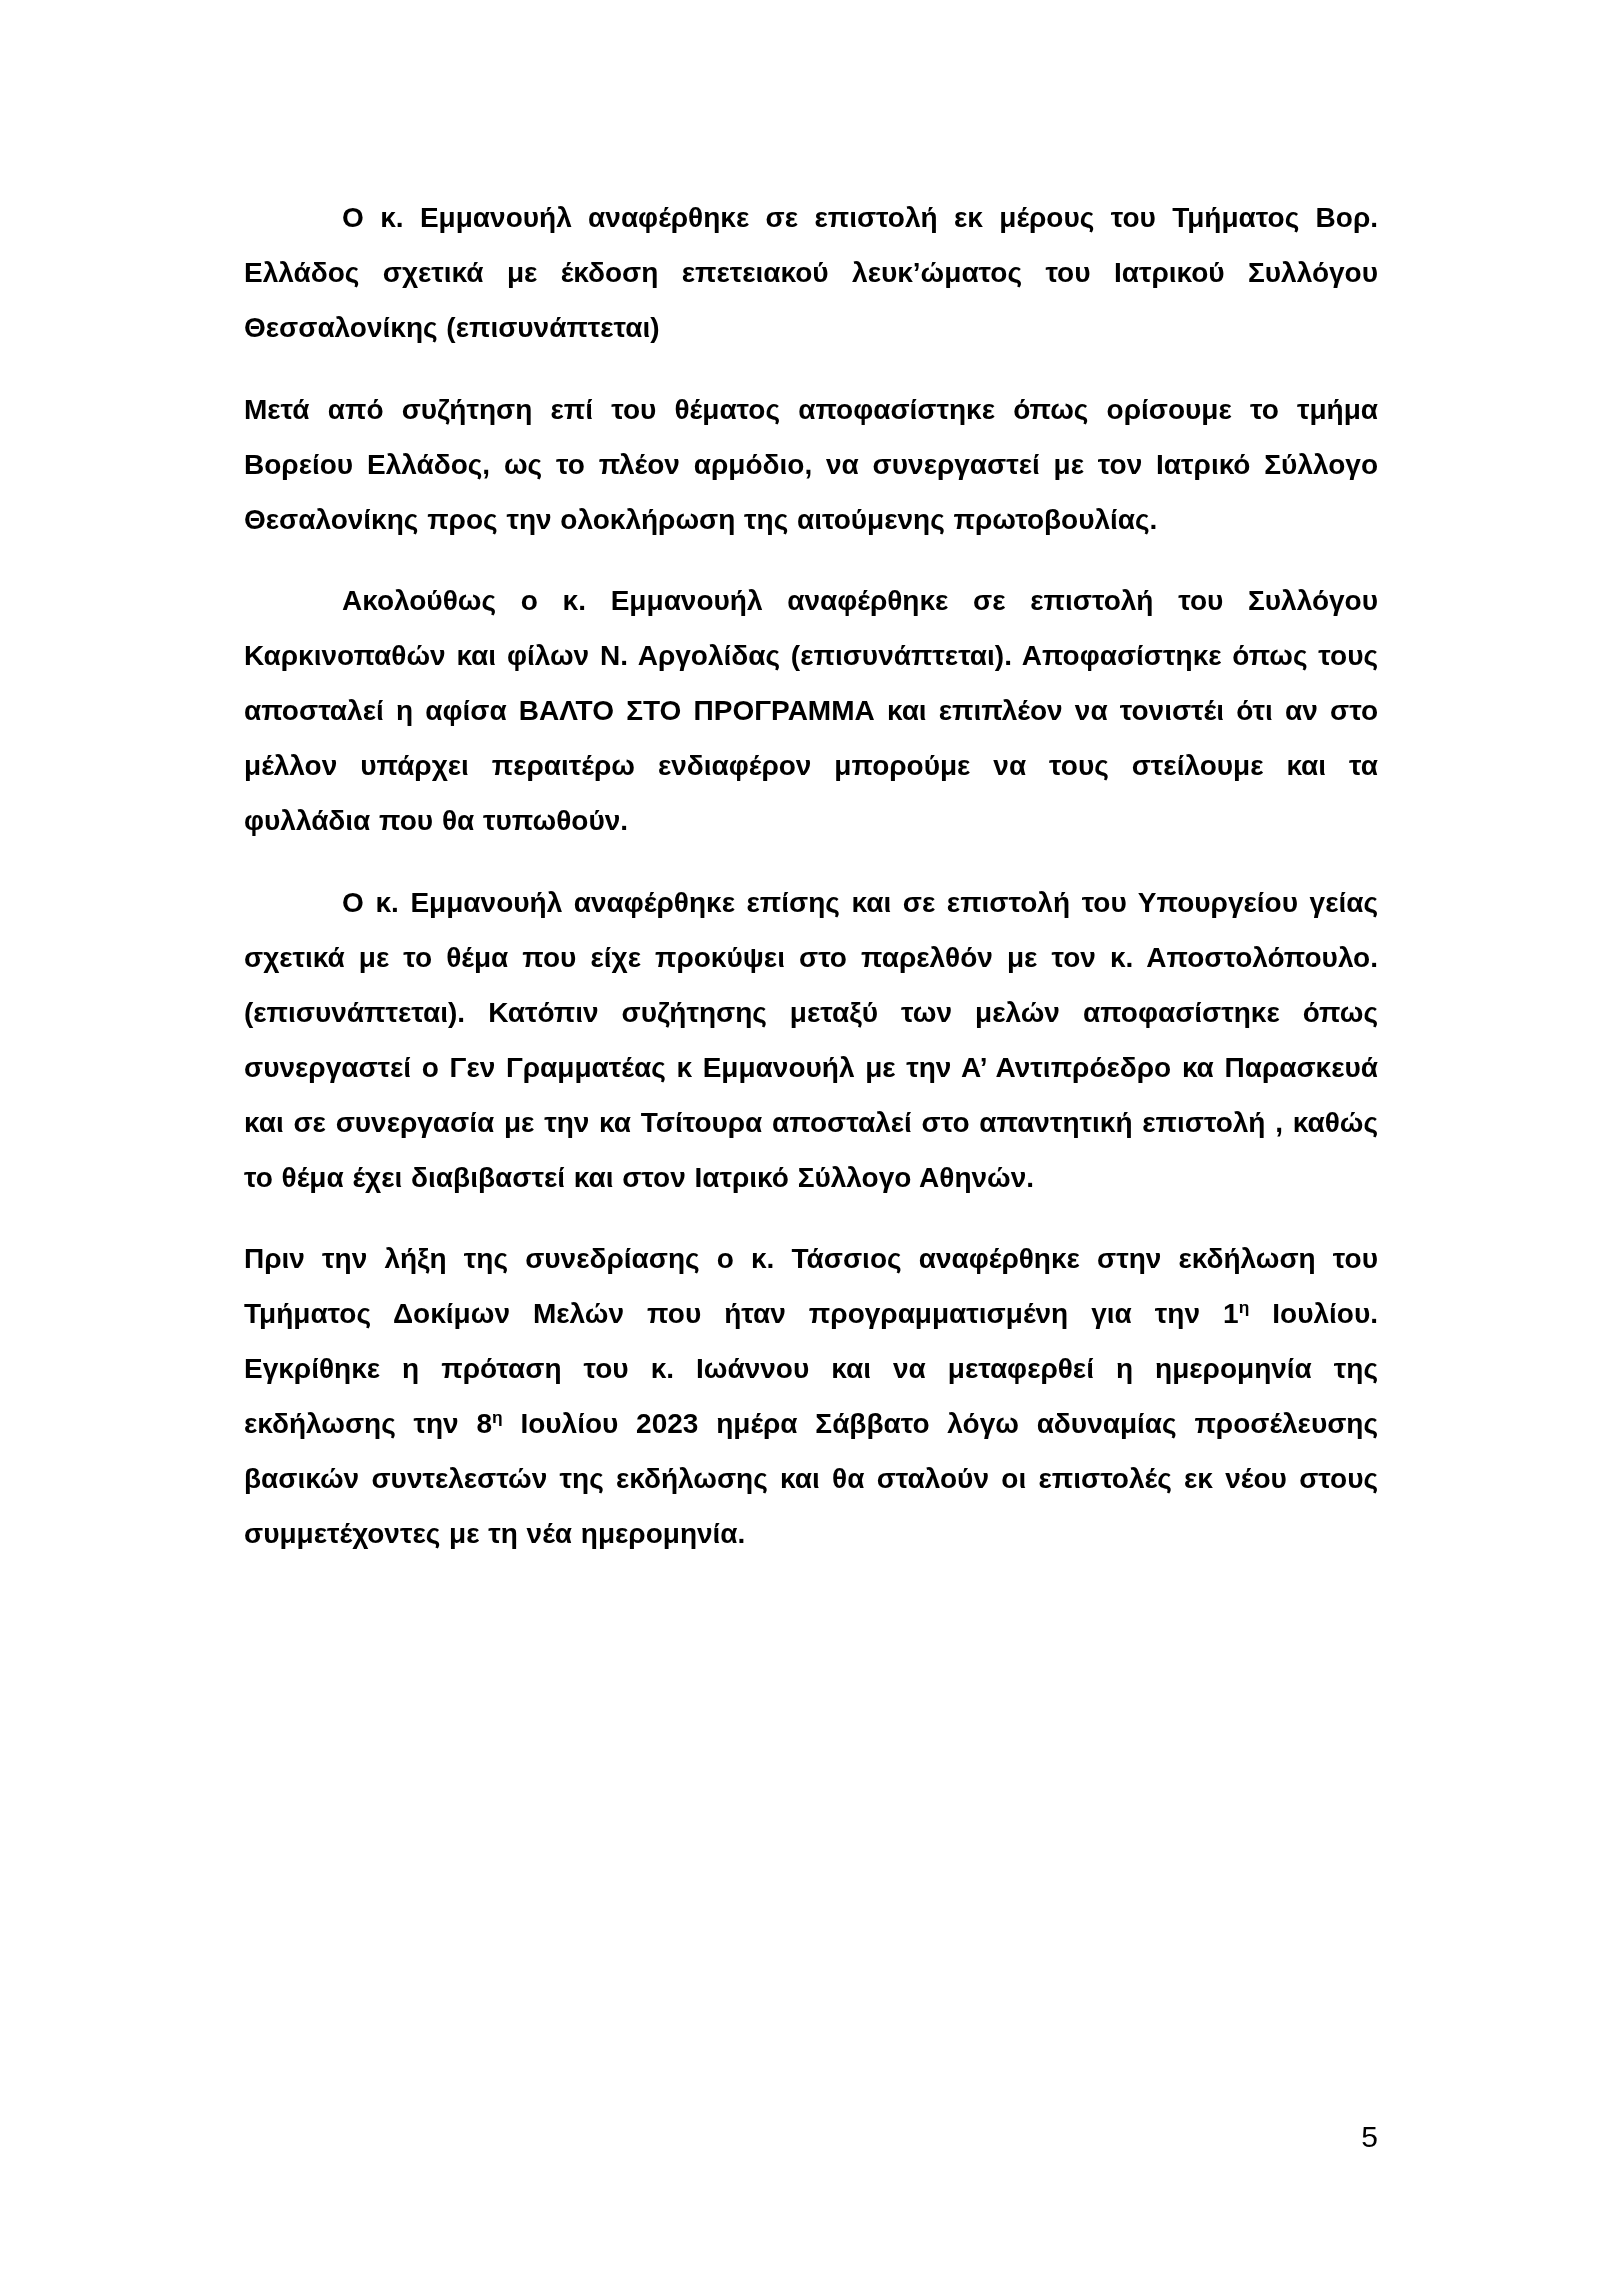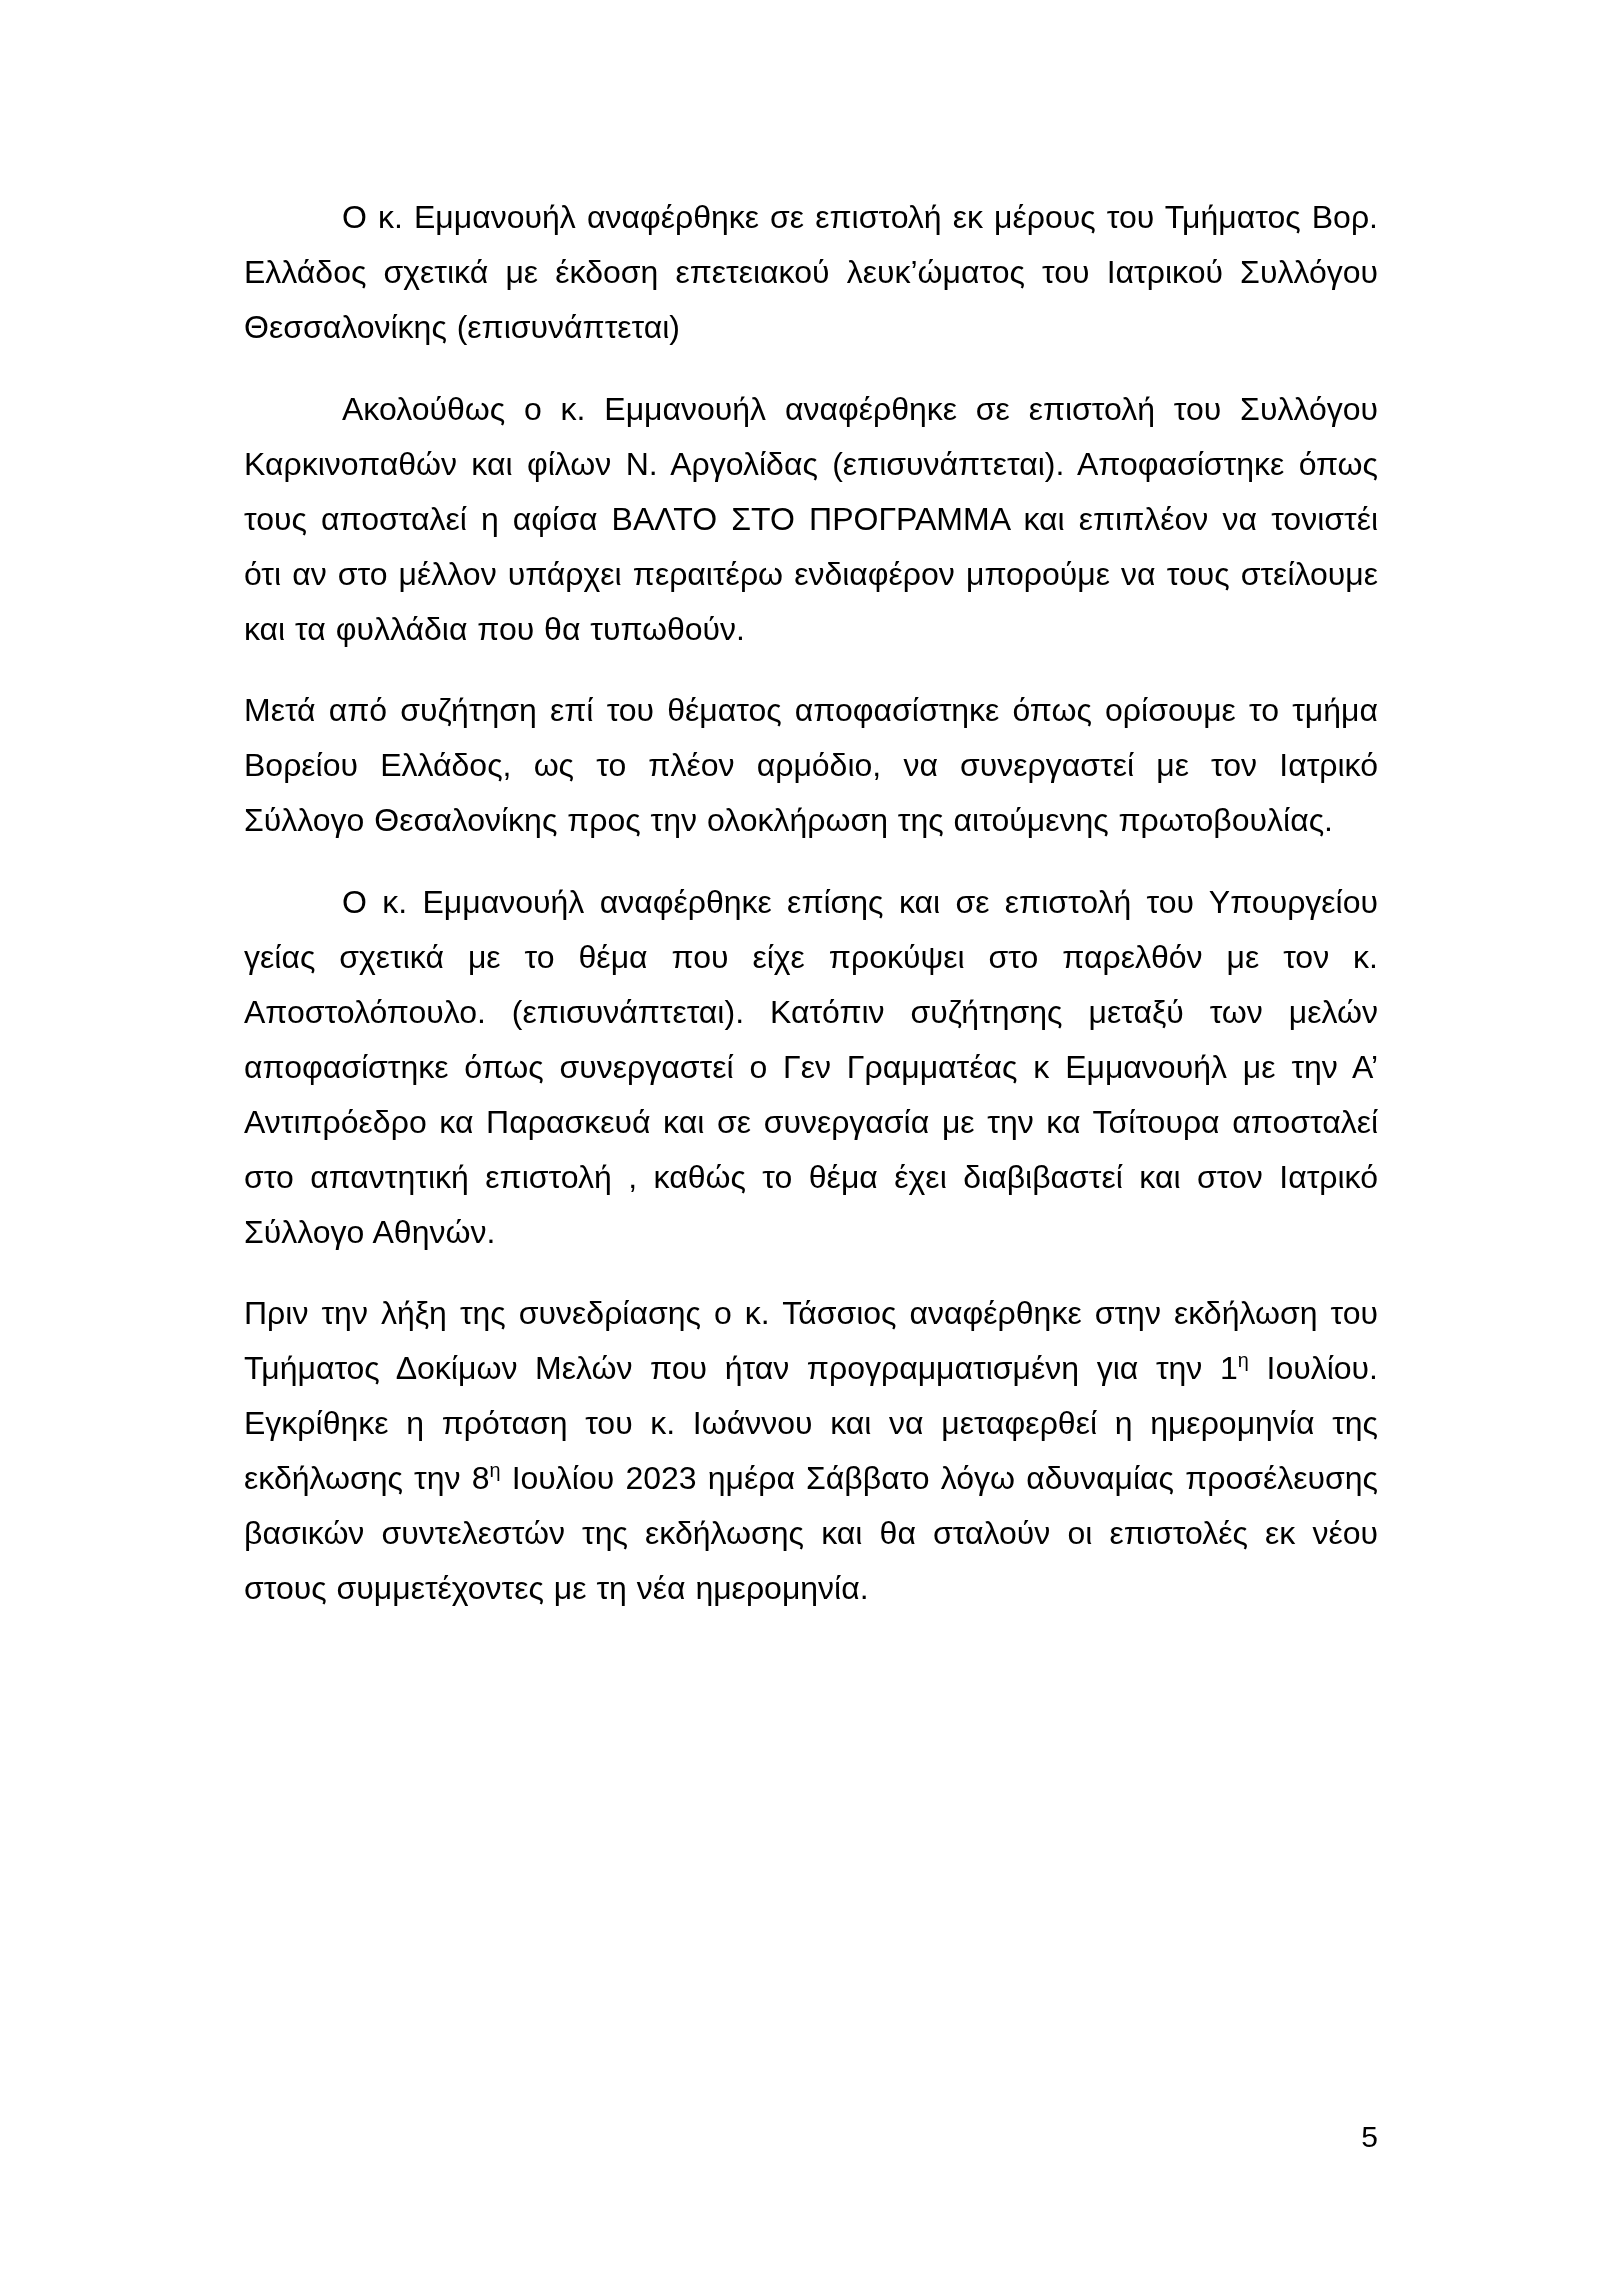--- a/index.html
+++ b/index.html
@@ -17,25 +17,26 @@
     overflow: hidden;
   }
   .content {
     position: absolute;
     left: 244px;
     top: 190px;
     width: 1134px;
   }
   p.para {
     margin: 0 0 26.5px 0;
-    font-size: 32px;
+    font-size: 28px;
     line-height: 55px;
     text-align: justify;
     letter-spacing: 0px;
     word-spacing: 1px;
+    font-weight: bold;
   }
   p.para.indent {
     text-indent: 98px;
   }
   p.para sup {
     font-size: 0.62em;
     line-height: 0;
     vertical-align: super;
   }
   .page-number {
@@ -47,20 +48,20 @@
     font-size: 30px;
     line-height: 39px;
   }
 </style>
 </head>
 <body>
 
 <div class="page">
   <div class="content">
       <p class="para indent">Ο κ. Εμμανουήλ αναφέρθηκε σε επιστολή εκ μέρους του Τμήματος Βορ. Ελλάδος σχετικά με έκδοση επετειακού λευκ’ώματος του Ιατρικού Συλλόγου Θεσσαλονίκης (επισυνάπτεται)</p>
+      <p class="para">Μετά από συζήτηση επί του θέματος αποφασίστηκε όπως  ορίσουμε το τμήμα Βορείου Ελλάδος, ως το πλέον αρμόδιο, να συνεργαστεί με τον Ιατρικό Σύλλογο Θεσαλονίκης προς την ολοκλήρωση της αιτούμενης πρωτοβουλίας.</p>
       <p class="para indent">Ακολούθως ο κ. Εμμανουήλ αναφέρθηκε σε επιστολή του Συλλόγου Καρκινοπαθών και φίλων Ν. Αργολίδας (επισυνάπτεται). Αποφασίστηκε όπως τους αποσταλεί η αφίσα ΒΑΛΤΟ ΣΤΟ ΠΡΟΓΡΑΜΜΑ και επιπλέον να τονιστέι ότι  αν στο μέλλον υπάρχει περαιτέρω ενδιαφέρον  μπορούμε να τους στείλουμε και τα φυλλάδια που θα τυπωθούν.</p>
-      <p class="para">Μετά από συζήτηση επί του θέματος αποφασίστηκε όπως  ορίσουμε το τμήμα Βορείου Ελλάδος, ως το πλέον αρμόδιο, να συνεργαστεί με τον Ιατρικό Σύλλογο Θεσαλονίκης προς την ολοκλήρωση της αιτούμενης πρωτοβουλίας.</p>
       <p class="para indent">Ο κ. Εμμανουήλ αναφέρθηκε επίσης και σε επιστολή του Υπουργείου γείας σχετικά με το θέμα που είχε προκύψει στο παρελθόν με τον κ. Αποστολόπουλο. (επισυνάπτεται). Κατόπιν συζήτησης μεταξύ των μελών αποφασίστηκε όπως συνεργαστεί ο Γεν Γραμματέας κ Εμμανουήλ με την Α’ Αντιπρόεδρο κα Παρασκευά και σε συνεργασία με την κα Τσίτουρα αποσταλεί στο  απαντητική επιστολή , καθώς το θέμα έχει διαβιβαστεί και στον  Ιατρικό Σύλλογο Αθηνών.</p>
       <p class="para">Πριν την λήξη της συνεδρίασης ο κ. Τάσσιος αναφέρθηκε στην εκδήλωση του Τμήματος Δοκίμων Μελών που ήταν προγραμματισμένη για  την 1<sup>η</sup> Ιουλίου. Εγκρίθηκε η πρόταση του κ. Ιωάννου και να μεταφερθεί η ημερομηνία της εκδήλωσης την 8<sup>η</sup> Ιουλίου 2023 ημέρα Σάββατο λόγω αδυναμίας προσέλευσης βασικών συντελεστών της εκδήλωσης και θα  σταλούν οι επιστολές εκ νέου στους συμμετέχοντες με τη νέα ημερομηνία.</p>
     </div>
   <div class="page-number">5</div>
 </div>
 
 
 </body></html>

